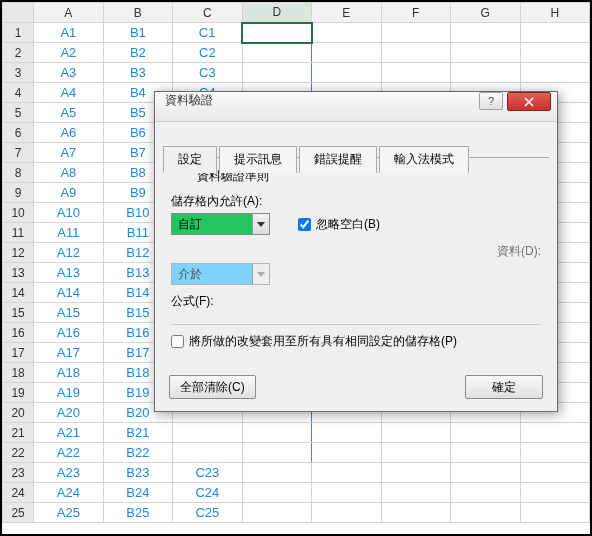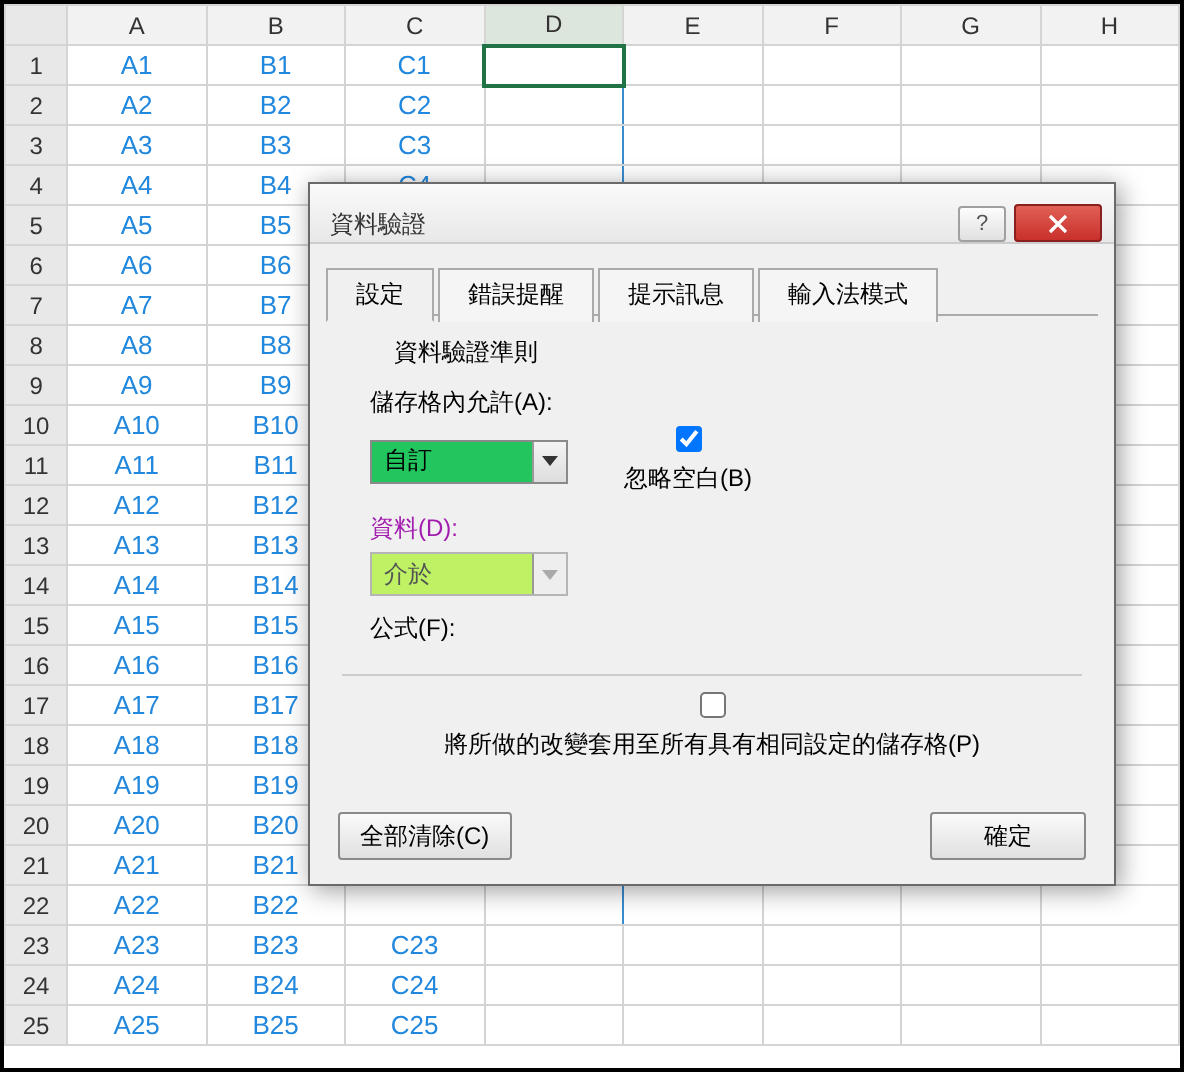--- a/index.html
+++ b/index.html
@@ -12,46 +12,46 @@
 .sheet th.rowhdr { width: 30px; background: #e8e8e8; }
 .sheet th.colhdr { width: 67px; }
 .sheet td { border: 1px solid #d4d4d4; height: 20px; text-align: center; color: #2288dd; font-size: 13px; }
 .sheet td.rowhdr { background: #e8e8e8; color: #333; font-size: 12px; width: 30px; }
 .selcell { border: 2px solid #217346 !important; position: relative; }
 .seltrace { border-right: 1px solid #3b8cce !important; }
 .sheet th.selh { background: #dce6dc; }
 
 
 .dialog { position: absolute; top: 89px; left: 152px; width: 404px; background: #f0f0f0; border: 1px solid #6a6a6a; box-shadow: 2px 2px 12px rgba(0,0,0,0.4); }
-.titlebar { height: 30px; background: linear-gradient(#fafafa,#e8e8e8); border-bottom: 1px solid #ccc; display: flex; align-items: flex-end; padding: 0 6px 0 10px; }
+.titlebar { height: 30px; background: linear-gradient(#fafafa,#e8e8e8); border-bottom: 1px solid #ccc; display: flex; align-items: flex-start; padding: 0 6px 0 10px; }
 .titlebar .title { flex: 1; font-size: 12px; color: #333; }
 .titlebar .help { width: 24px; height: 18px; background: linear-gradient(#fdfdfd,#e0e0e0); border: 1px solid #a0a0a0; border-radius: 2px; display: flex; align-items: center; justify-content: center; font-size: 11px; color: #555; margin-right: 4px; cursor: pointer; }
 .titlebar .close { width: 44px; height: 19px; background: linear-gradient(#e06055,#c9302c); border: 1px solid #8a1f1f; border-radius: 2px; display: flex; align-items: center; justify-content: center; cursor: pointer; }
 .titlebar .close svg { stroke: #fff; }
 
 .tabs { display: flex; margin: 8px 8px 0 8px; border-bottom: 1px solid #aaa; }
-.tab { padding: 4px 14px; border: 1px solid #aaa; border-bottom: none; background: #f5f5f5; font-size: 12px; margin-right: 2px; cursor: pointer; position: relative; top: 4px; }
+.tab { padding: 4px 14px; border: 1px solid #aaa; border-bottom: none; background: #f5f5f5; font-size: 12px; margin-right: 2px; cursor: pointer; position: relative; top: 16px; }
 .tab.active { background: #f0f0f0; border-bottom: 1px solid #f0f0f0; }
 
 .body { padding: 10px 16px 12px 16px; }
 .grpttl { font-size: 12px; margin-bottom: 8px; margin-left: 26px; }
 .row { display: flex; align-items: center; margin-bottom: 8px; }
 .lbl { font-size: 12px; margin-bottom: 3px; display: block; }
-.lbl.dis { color: #a21caf; }
-.indent { margin-left: 14px; }
+.lbl.dis { color: #737373; text-align: right; }
+.indent { }
 
 .combo { display: inline-flex; border: 1px solid #8a8a8a; background: #22c55e; height: 22px; }
-.combo.dis { background: #bef264; color: #888; border-color: #b5b5b5; }
+.combo.dis { background: #7dd3fc; color: #888; border-color: #b5b5b5; }
 .combo input { border: none; padding: 0 6px; font-size: 12px; width: 80px; outline: none; background: transparent; }
 .combo .btn { width: 17px; background: linear-gradient(#f4f4f4,#ddd); border-left: 1px solid #999; display: flex; align-items: center; justify-content: center; cursor: pointer; }
 .combo.dis .btn { background: #eee; }
 .tri { width: 0; height: 0; border-left: 4px solid transparent; border-right: 4px solid transparent; border-top: 5px solid #333; }
 .combo.dis .tri { border-top-color: #aaa; }
 
-.chk { display: flex; align-items: center; gap: 5px; font-size: 12px; flex-direction: column; }
+.chk { display: flex; align-items: center; gap: 5px; font-size: 12px; }
 .chk input { width: 13px; height: 13px; }
 
 .formbox { border: 2px solid #dd3322; padding: 1px; display: flex; width: 272px; }
 .formbox input { flex: 1; border: 1px solid #8a8a8a; height: 20px; padding: 0 5px; font-size: 12px; outline: none; }
 .refbtn { width: 20px; height: 20px; border: 1px solid #8a8a8a; margin-left: 5px; background: linear-gradient(#fafafa,#e5e5e5); display: flex; align-items: center; justify-content: center; cursor: pointer; }
 
 .hr { border-top: 1px solid #ccc; margin: 14px 0 8px 0; }
 
 .btnrow { display: flex; align-items: center; padding: 0 14px 12px 14px; gap: 8px; }
 .btnrow .spacer { flex: 1; }
@@ -358,22 +358,22 @@
     <span class="title">資料驗證</span>
     <div class="help">?</div>
     <div class="close">
       <svg width="10" height="10" viewBox="0 0 10 10">
           <path d="M1 1 L9 9 M9 1 L1 9" stroke-width="1.6"></path>
         </svg>
     </div>
   </div>
   <div class="tabs" id="tabs">
       <div class="tab active">設定</div>
+      <div class="tab">提示訊息</div>
       <div class="tab">錯誤提醒</div>
-      <div class="tab">提示訊息</div>
       <div class="tab">輸入法模式</div>
     </div>
   <div class="body">
     <div class="grpttl">資料驗證準則</div>
     <div class="indent">
       <label class="lbl">儲存格內允許(A):</label>
       <div class="row" style="gap: 28px;">
         <div class="combo">
           <input readonly="" value="自訂" style="">
           <div class="btn">

